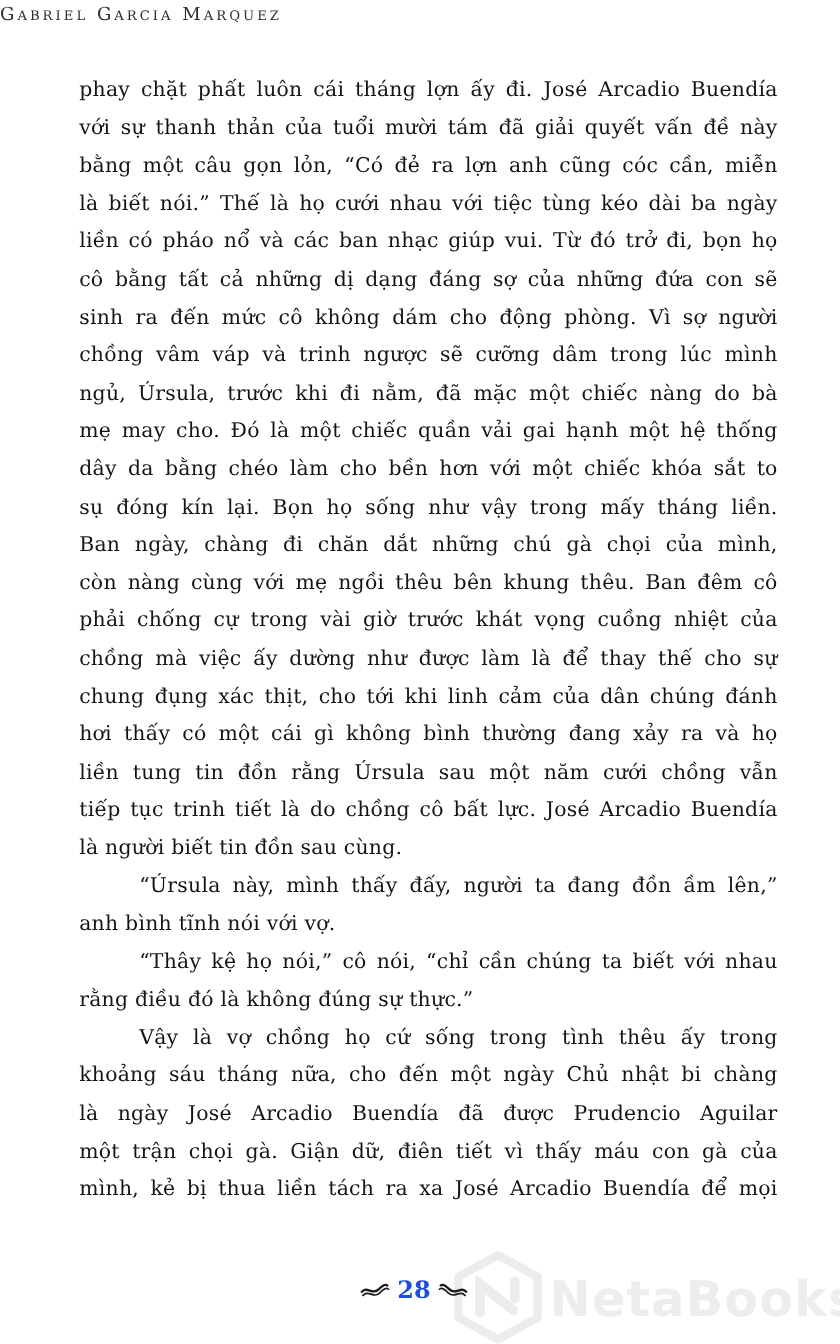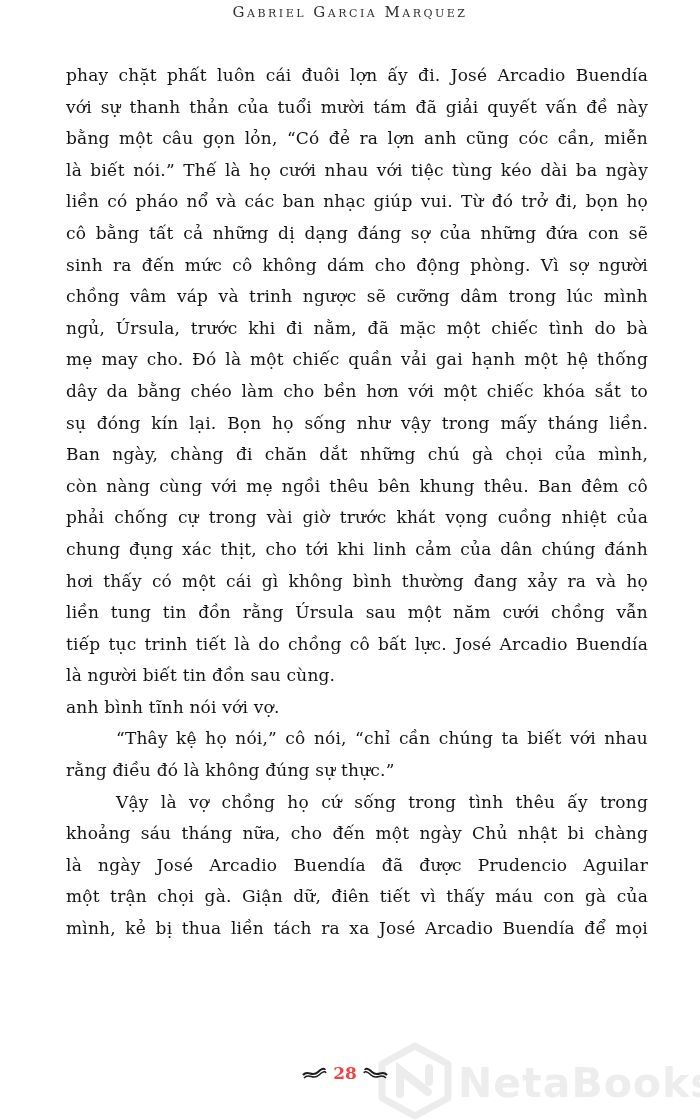--- a/index.html
+++ b/index.html
@@ -9,21 +9,21 @@
     width: 700px; height: 1120px;
     background: #ffffff;
     overflow: hidden;
     font-family: "DejaVu Serif", serif;
     color: #161616;
   }
 
   .running-head {
     position: absolute;
     top: 3px; left: 0; right: 0;
-    text-align: center;
+    text-align: left;
     font-family: "DejaVu Serif", serif;
     font-variant: small-caps;
     font-size: 15px;
     letter-spacing: 2.5px;
     color: #2e2e2e;
   }
 
   .page-text {
     position: absolute;
     left: 66px; top: 60px;
@@ -49,23 +49,23 @@
     width: 690px;
     text-align: center;
     z-index: 2;
   }
   .footer-inner {
     display: inline-flex;
     align-items: center;
     gap: 6px;
   }
   .page-number {
-    font-size: 17px;
+    font-size: 20px;
     font-weight: bold;
-    color: #ef4444;
+    color: #1d4ed8;
   }
   .swash { display: inline-block; }
   .swash svg { display: block; }
   .swash-right svg { transform: scaleX(-1); }
 
   .watermark {
     position: absolute;
     left: 372px; top: 1042px;
     display: flex;
     align-items: center;
@@ -82,40 +82,42 @@
     line-height: 76px;
     white-space: nowrap;
   }
 </style>
 </head>
 <body>
 
 <div class="running-head">Gabriel Garcia Marquez</div>
 
 <div class="page-text">
-    <div class="line">phay chặt phất luôn cái đuôi lợn ấy đi. José Arcadio Buendía</div>
+    <div class="line">phay chặt phất luôn cái tháng lợn ấy đi. José Arcadio Buendía</div>
     <div class="line">với sự thanh thản của tuổi mười tám đã giải quyết vấn đề này</div>
     <div class="line">bằng một câu gọn lỏn, “Có đẻ ra lợn anh cũng cóc cần, miễn</div>
     <div class="line">là biết nói.” Thế là họ cưới nhau với tiệc tùng kéo dài ba ngày</div>
     <div class="line">liền có pháo nổ và các ban nhạc giúp vui. Từ đó trở đi, bọn họ</div>
     <div class="line">cô bằng tất cả những dị dạng đáng sợ của những đứa con sẽ</div>
     <div class="line">sinh ra đến mức cô không dám cho động phòng. Vì sợ người</div>
     <div class="line">chồng vâm váp và trinh ngược sẽ cưỡng dâm trong lúc mình</div>
-    <div class="line">ngủ, Úrsula, trước khi đi nằm, đã mặc một chiếc tình do bà</div>
+    <div class="line">ngủ, Úrsula, trước khi đi nằm, đã mặc một chiếc nàng do bà</div>
     <div class="line">mẹ may cho. Đó là một chiếc quần vải gai hạnh một hệ thống</div>
     <div class="line">dây da bằng chéo làm cho bền hơn với một chiếc khóa sắt to</div>
     <div class="line">sụ đóng kín lại. Bọn họ sống như vậy trong mấy tháng liền.</div>
     <div class="line">Ban ngày, chàng đi chăn dắt những chú gà chọi của mình,</div>
     <div class="line">còn nàng cùng với mẹ ngồi thêu bên khung thêu. Ban đêm cô</div>
     <div class="line">phải chống cự trong vài giờ trước khát vọng cuồng nhiệt của</div>
+    <div class="line">chồng mà việc ấy dường như được làm là để thay thế cho sự</div>
     <div class="line">chung đụng xác thịt, cho tới khi linh cảm của dân chúng đánh</div>
     <div class="line">hơi thấy có một cái gì không bình thường đang xảy ra và họ</div>
     <div class="line">liền tung tin đồn rằng Úrsula sau một năm cưới chồng vẫn</div>
     <div class="line">tiếp tục trinh tiết là do chồng cô bất lực. José Arcadio Buendía</div>
     <div class="line last">là người biết tin đồn sau cùng.</div>
+    <div class="line indent">“Úrsula này, mình thấy đấy, người ta đang đồn ầm lên,”</div>
     <div class="line last">anh bình tĩnh nói với vợ.</div>
     <div class="line indent">“Thây kệ họ nói,” cô nói, “chỉ cần chúng ta biết với nhau</div>
     <div class="line last">rằng điều đó là không đúng sự thực.”</div>
     <div class="line indent">Vậy là vợ chồng họ cứ sống trong tình thêu ấy trong</div>
     <div class="line">khoảng sáu tháng nữa, cho đến một ngày Chủ nhật bi chàng</div>
     <div class="line">là ngày José Arcadio Buendía đã được Prudencio Aguilar</div>
     <div class="line">một trận chọi gà. Giận dữ, điên tiết vì thấy máu con gà của</div>
     <div class="line">mình, kẻ bị thua liền tách ra xa José Arcadio Buendía để mọi</div>
   </div>
 

